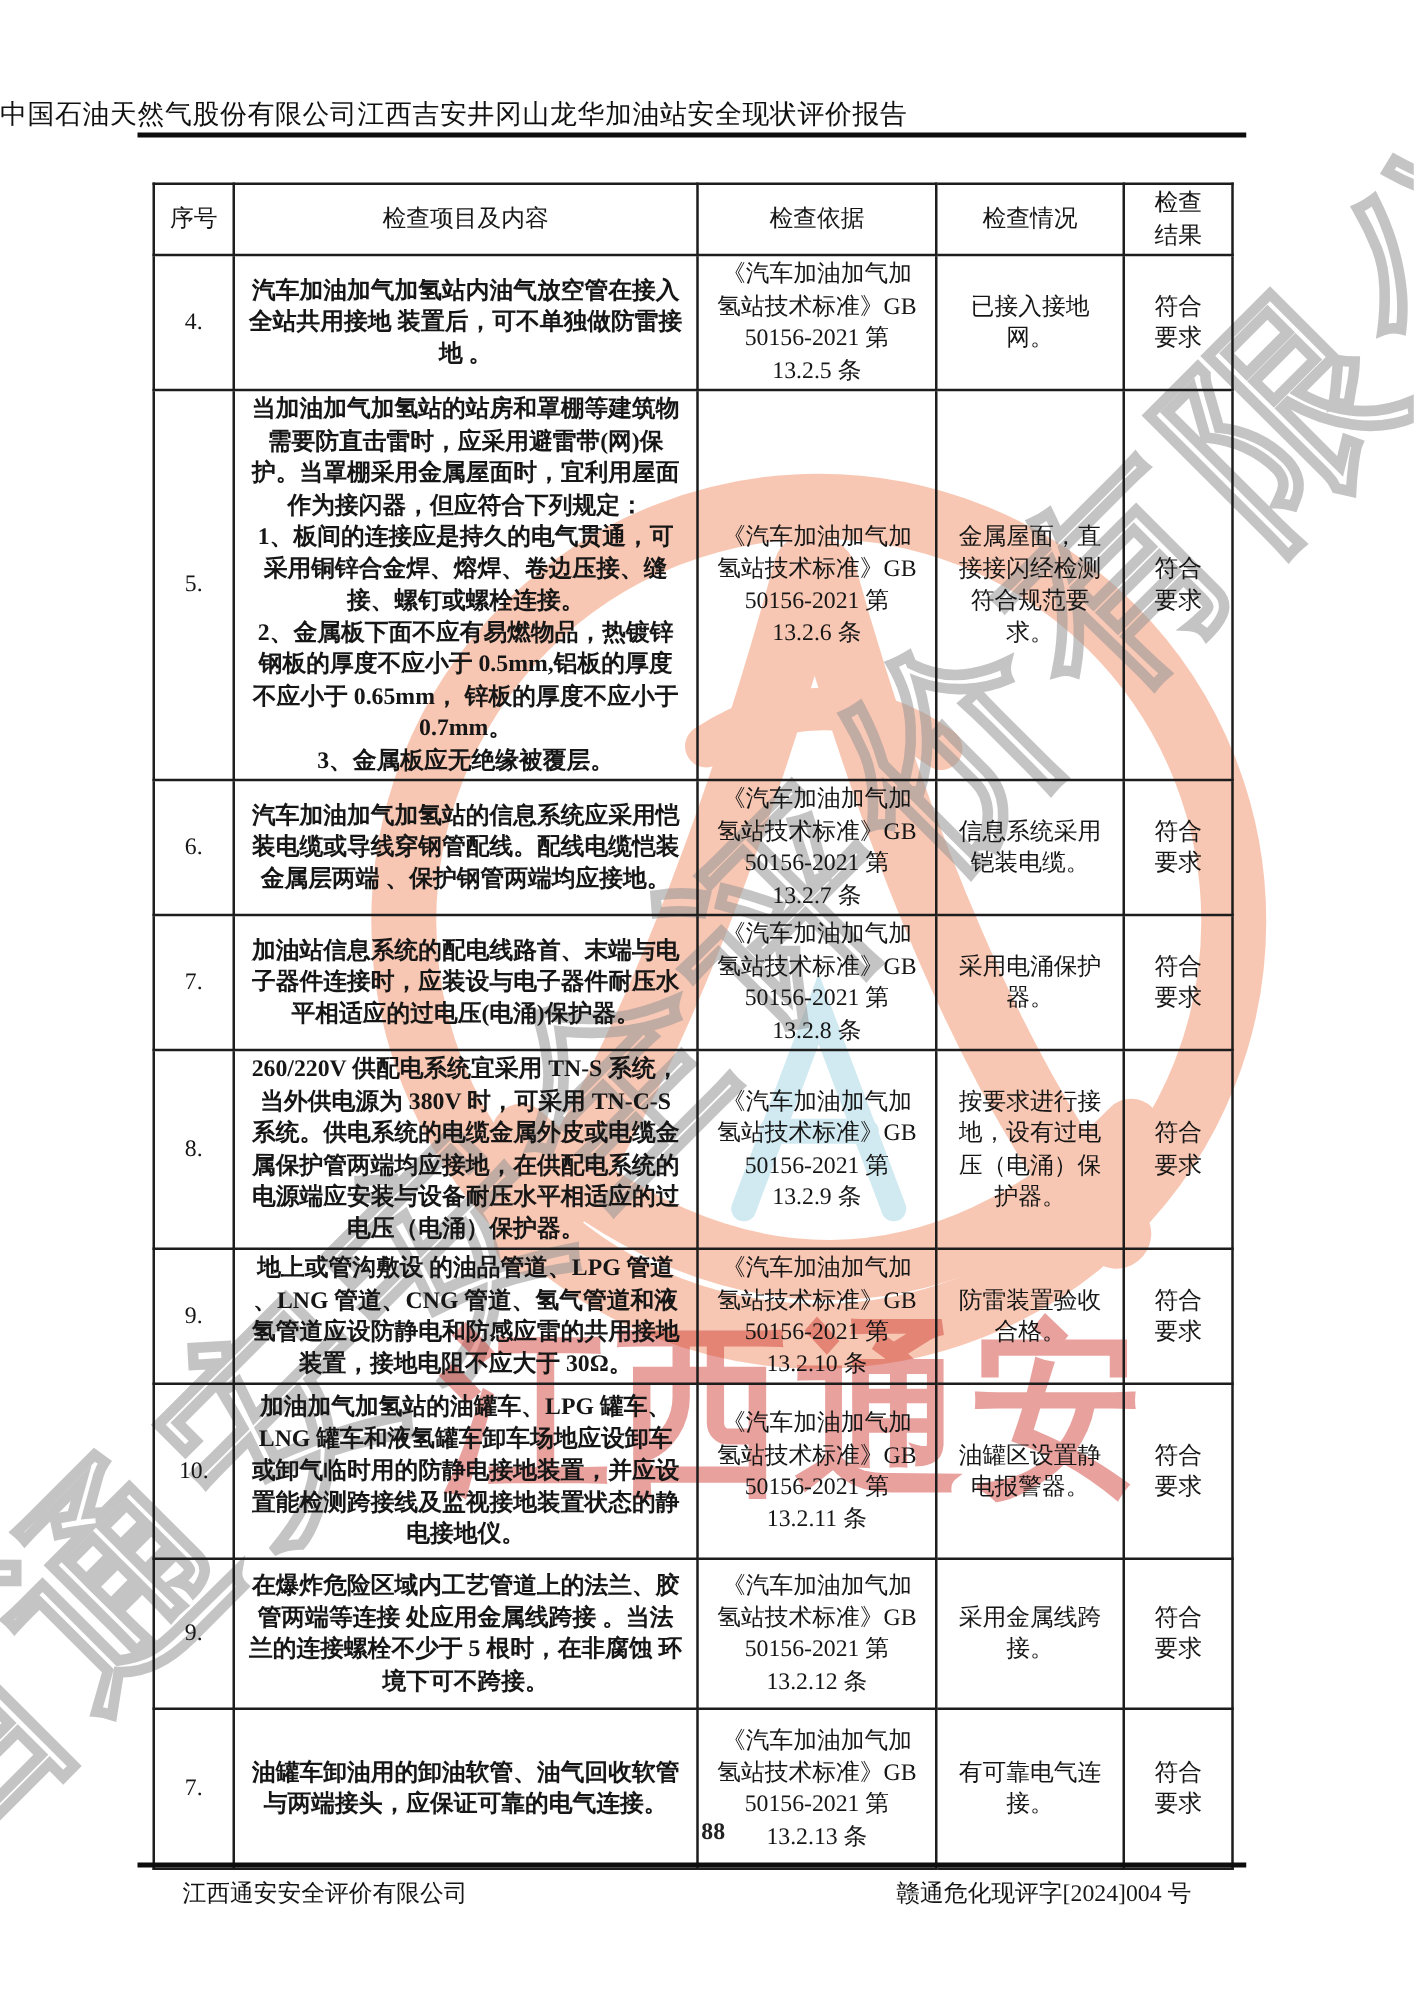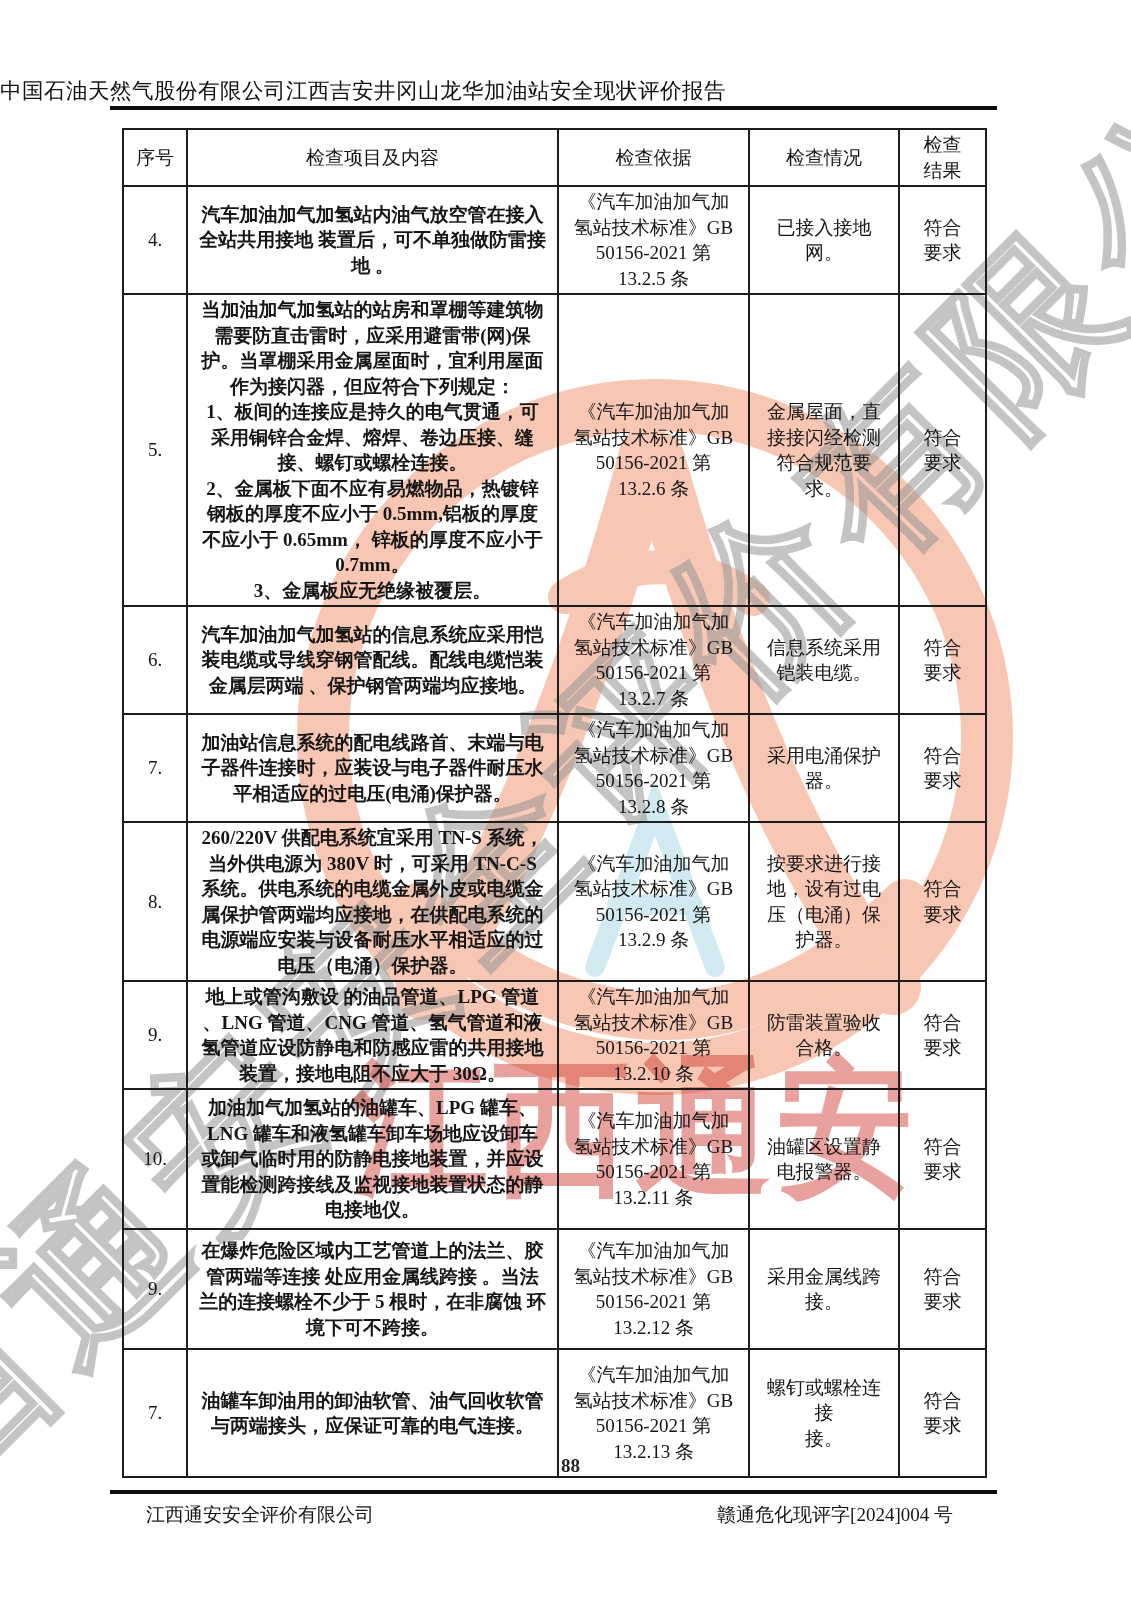--- a/index.html
+++ b/index.html
@@ -33,21 +33,21 @@
   .content{position:absolute;inset:0;z-index:1;}
   .doc-title{
     position:absolute;top:76px;left:0;width:100%;text-align:left;
     font-size:21.5px;letter-spacing:.5px;color:#111;
   }
   .rule{position:absolute;left:110px;width:887px;height:4px;background:#0d0d0d;}
   .rule-top{top:106px;}
   .rule-bottom{top:1490px;}
 
   table.checklist{
-    position:absolute;left:122px;top:128px;width:863px;
+    position:absolute;left:122px;top:146px;width:863px;
     border-collapse:collapse;table-layout:fixed;background:transparent;
   }
   .checklist th,.checklist td{
     border:2px solid #1d1d1d;vertical-align:middle;
     font-size:19px;line-height:25.5px;color:#161616;
     padding:2px 8px;box-sizing:border-box;font-weight:400;
     text-align:center;background:transparent;
   }
   .checklist .c-content{padding:2px 10px;font-weight:bold;}
   .pre{white-space:pre-line;}
@@ -223,21 +223,21 @@
 要求</td>
       </tr>
 
       <tr class="r8">
         <td class="c-no">7.</td>
         <td class="c-content pre">油罐车卸油用的卸油软管、油气回收软管与两端接头，应保证可靠的电气连接。</td>
         <td class="c-basis pre">《汽车加油加气加
 氢站技术标准》GB
 50156-2021 第
 13.2.13 条</td>
-        <td class="c-situation pre">螺钉或螺栓连接
+        <td class="c-situation pre">有可靠电气连
 接。</td>
         <td class="c-result pre">符合
 要求</td>
       </tr>
     </tbody>
       </table>
 
     <div class="page-number">88</div>
     <div class="rule rule-bottom"></div>
     <div class="doc-footer">

